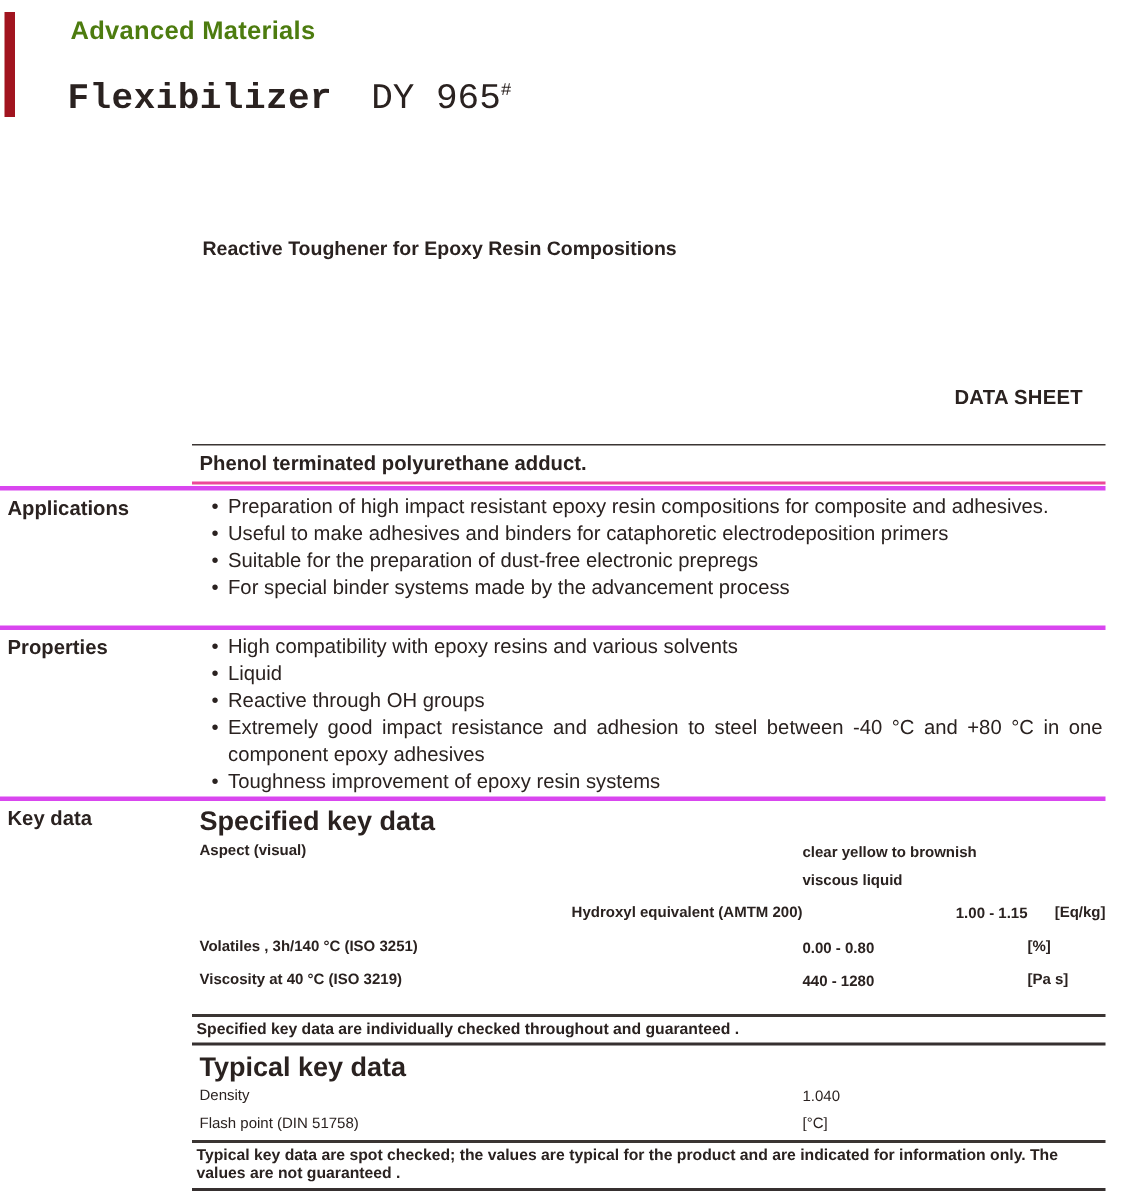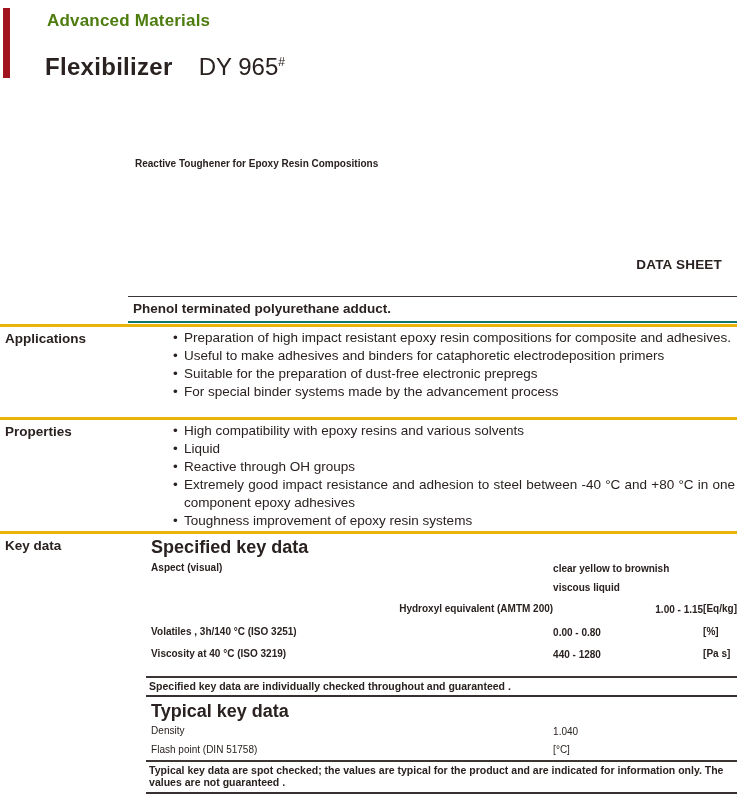--- a/index.html
+++ b/index.html
@@ -5,39 +5,39 @@
   * { margin:0; padding:0; box-sizing:border-box; }
   html,body { background:#ffffff; }
   body {
     width:750px; height:802px; position:relative; overflow:hidden;
     font-family:"Liberation Sans", sans-serif;
     color:#2a2220;
     -webkit-font-smoothing:antialiased;
   }
   .red-bar { position:absolute; left:3px; top:8px; width:7px; height:70px; background:#a1141f; }
   .brand { position:absolute; left:47px; top:11px; font-size:17px; font-weight:bold; color:#4d7c0f; letter-spacing:.2px; }
-  .product { position:absolute; left:45px; top:53px; font-size:24px; color:#2a2220; white-space:nowrap; }
+  .product { position:absolute; left:45px; top:53px; font-size:24px; color:#2a2220; white-space:nowrap;font-family:Liberation Mono, monospace; }
   .product .pname { font-weight:bold; margin-right:26px; letter-spacing:.3px; }
   .product .pcode { font-weight:normal; }
   .product sup { font-size:12px; vertical-align:super; line-height:0; }
-  .subtitle { position:absolute; left:135px; top:158px; font-size:10px; font-weight:bold; }
+  .subtitle { position:absolute; left:135px; top:158px; font-size:13px; font-weight:bold; }
   .datasheet { position:absolute; right:15px; top:257px; font-size:13.5px; font-weight:bold; letter-spacing:.2px; }
 
   .doc { position:absolute; left:0; top:0; width:737px; }
 
   
   .desc-row { position:absolute; left:0; top:296px; width:737px; display:flex; }
   .desc-spacer { width:128px; }
   .desc-cell {
-    flex:1; border-top:1.5px solid #3b3533; border-bottom:2px solid #0f766e;
+    flex:1; border-top:1.5px solid #3b3533; border-bottom:2px solid #ec4899;
     font-weight:bold; font-size:13.5px; padding:3px 0 3px 5px; line-height:18px;
   }
 
   
-  .section { position:absolute; left:0; width:737px; display:flex; border-top:3px solid #eab308;gap:32px; }
+  .section { position:absolute; left:0; width:737px; display:flex; border-top:3px solid #d946ef; }
   .sec-applications { top:324px; }
   .sec-properties  { top:417px; }
   .sec-keydata     { top:531px; }
   .label-col { width:128px; padding:3px 0 0 5px; font-weight:bold; font-size:13.5px; line-height:18px; }
   .content-col { flex:1; padding-top:2px; }
 
   
   .bullet { display:flex; font-size:13.5px; line-height:18px; }
   .bullet .dot { width:24px; padding-left:13px; flex:none; }
   .bullet .btext { flex:1; text-align:justify; padding-right:2px; }

